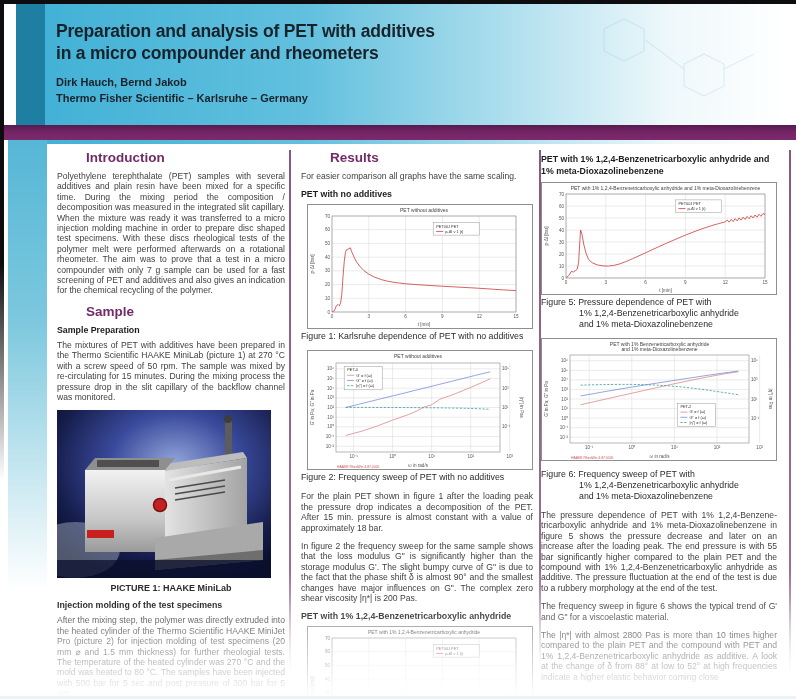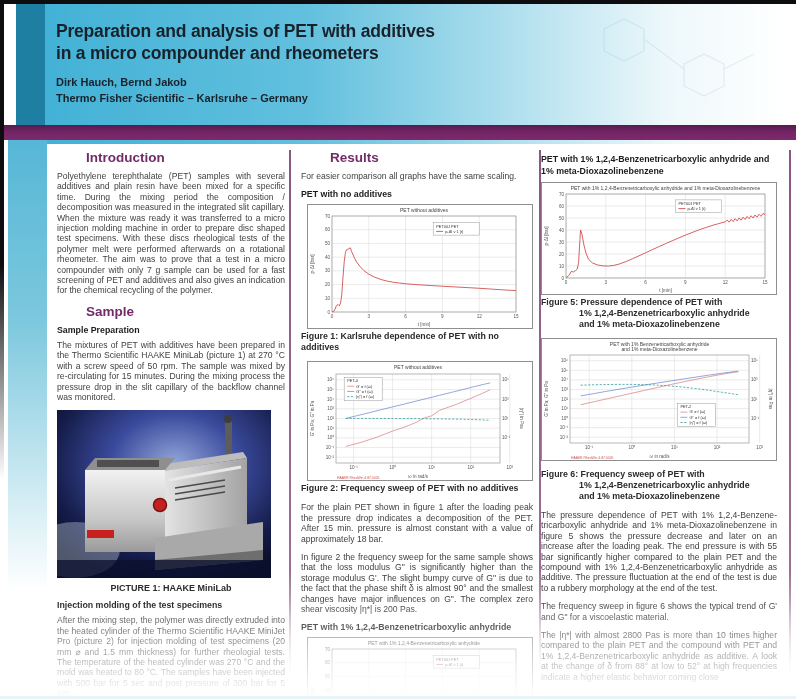--- a/index.html
+++ b/index.html
@@ -28,21 +28,21 @@
        background:linear-gradient(180deg,#8a5683 0%,#9a6f94 80%,rgba(154,111,148,0) 100%);}
   .sep1{left:289px;} .sep2{left:539px;} .sep3{left:789px;}
   
   .col{position:absolute;top:150px;}
   .col-left{left:57px;width:228px;}
   .col-mid{left:301px;width:232px;}
   .col-right{left:541px;width:236px;}
   h2.section{color:#722b68;font-size:13.5px;font-weight:bold;margin:0 0 6px 0;padding-left:29px;}
   .body-text{color:#3f3f3f;font-size:8.6px;line-height:10.4px;text-align:justify;margin:0 0 8px 0;}
   .subhead{color:#1c1c1c;font-size:8.8px;font-weight:bold;margin:4px 0 5px 0;}
-  .caption{color:#2b2b2b;font-size:8.8px;font-weight:bold;line-height:11px;margin:0 0 8px 0;}
+  .caption{color:#2b2b2b;font-size:8.8px;font-weight:normal;line-height:11px;margin:0 0 8px 0;}
   .cap-ind{padding-left:38px;}
   .chartbox{border:1px solid #8f8f8f;background:#fff;margin:2px 0 2px 6px;line-height:0;}
   .chartbox svg{display:block;}
   .photo-wrap{margin:4px 0 2px 0;line-height:0;}
   .photo-caption{color:#2b2b2b;font-size:9px;font-weight:bold;text-align:center;margin:5px 0 7px 0;}
   
   .fade{position:absolute;left:0;right:0;top:598px;height:101px;pointer-events:none;
         background:linear-gradient(180deg,rgba(255,255,255,0) 0%,rgba(255,255,255,.55) 55%,rgba(255,255,255,.92) 90%,#fdfeff 100%);}
   .bottom-line{position:absolute;left:0;right:0;bottom:0;height:3px;background:#e9f3f8;}
 </style>

